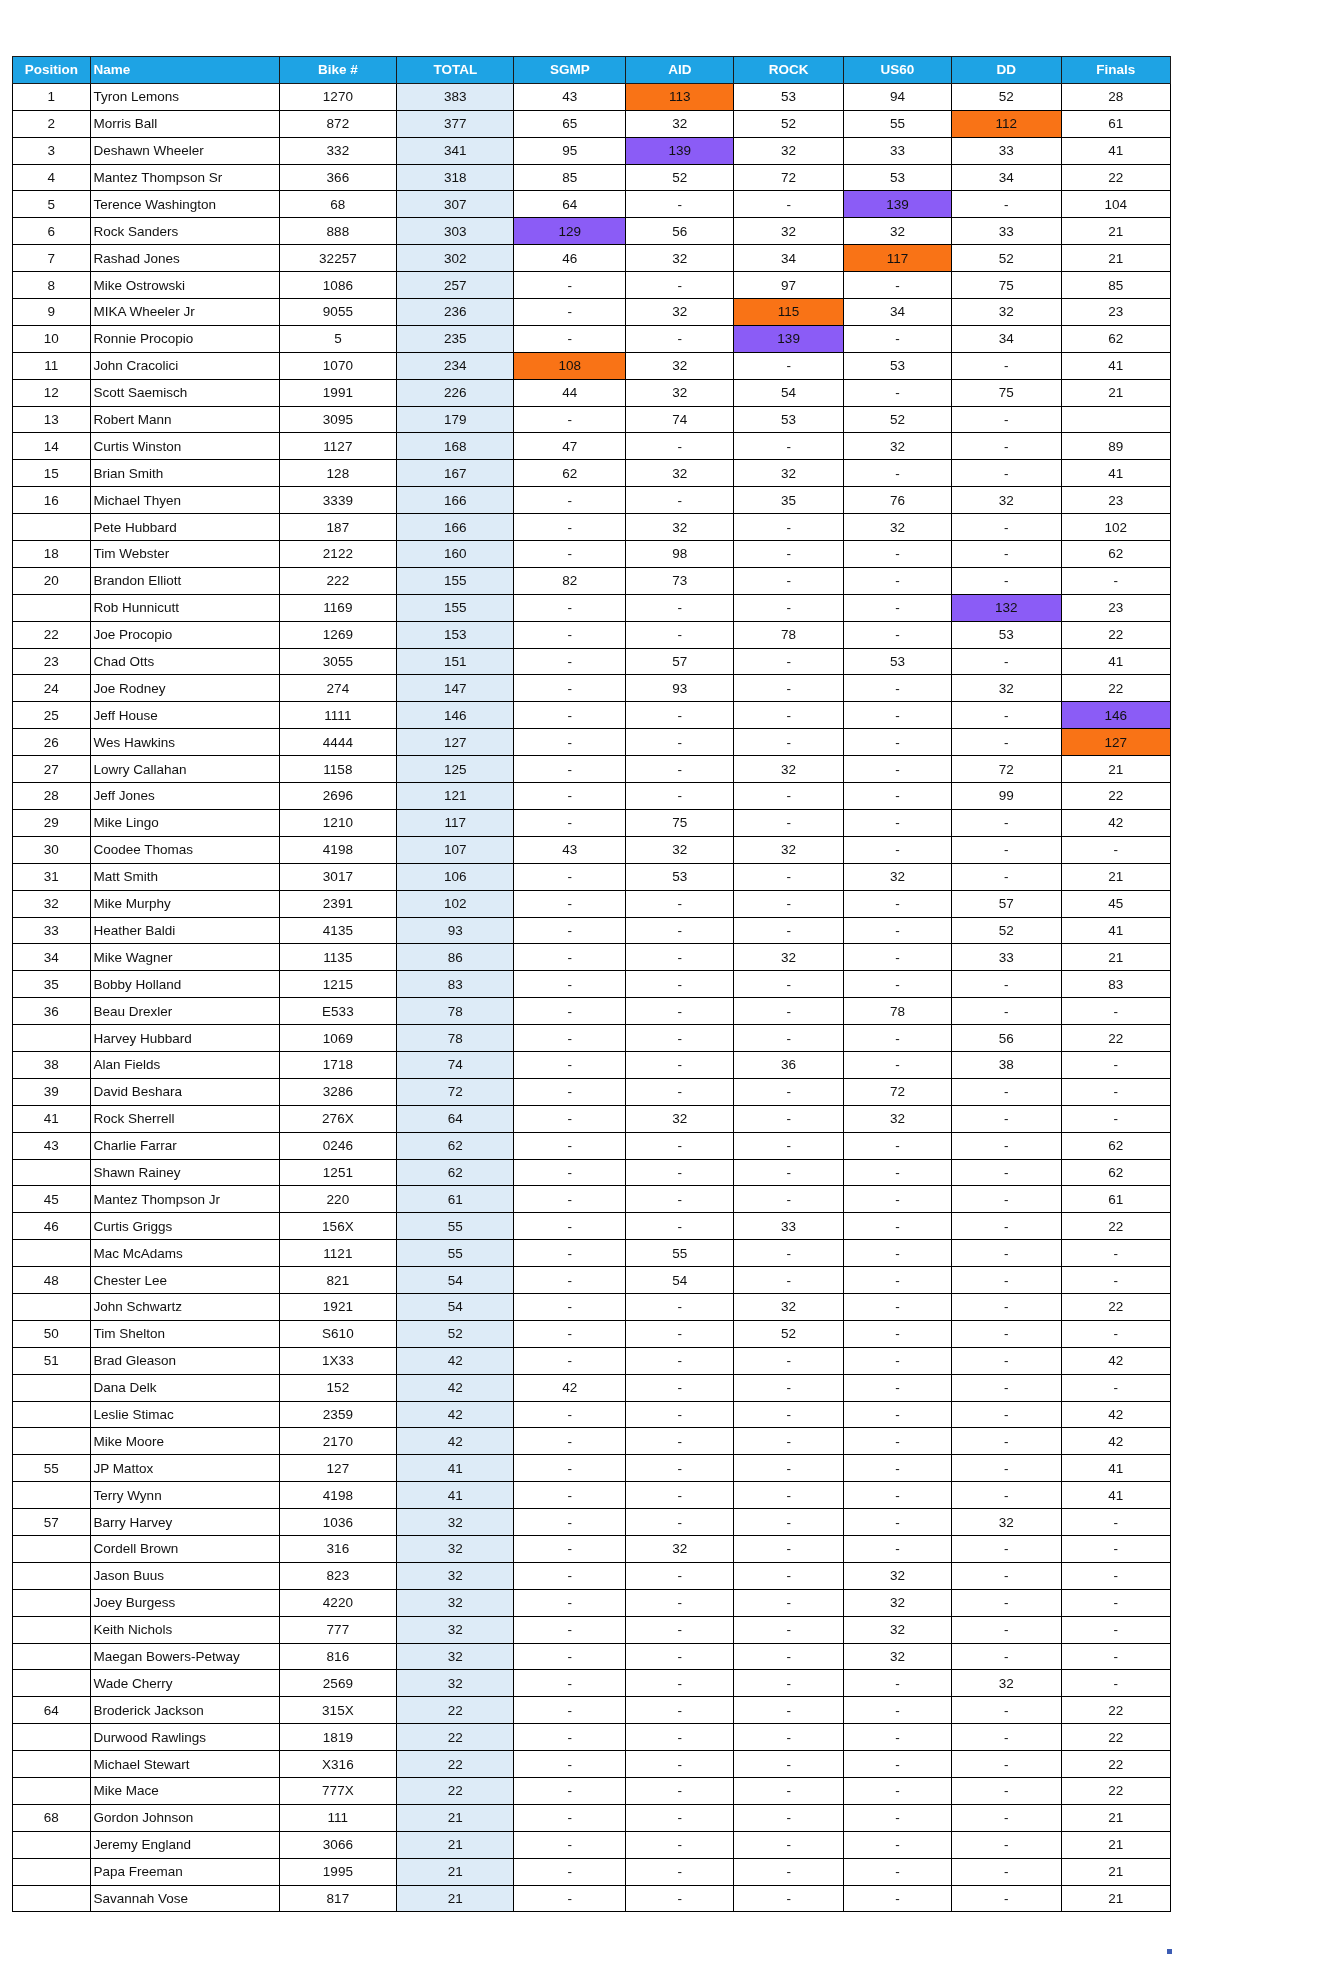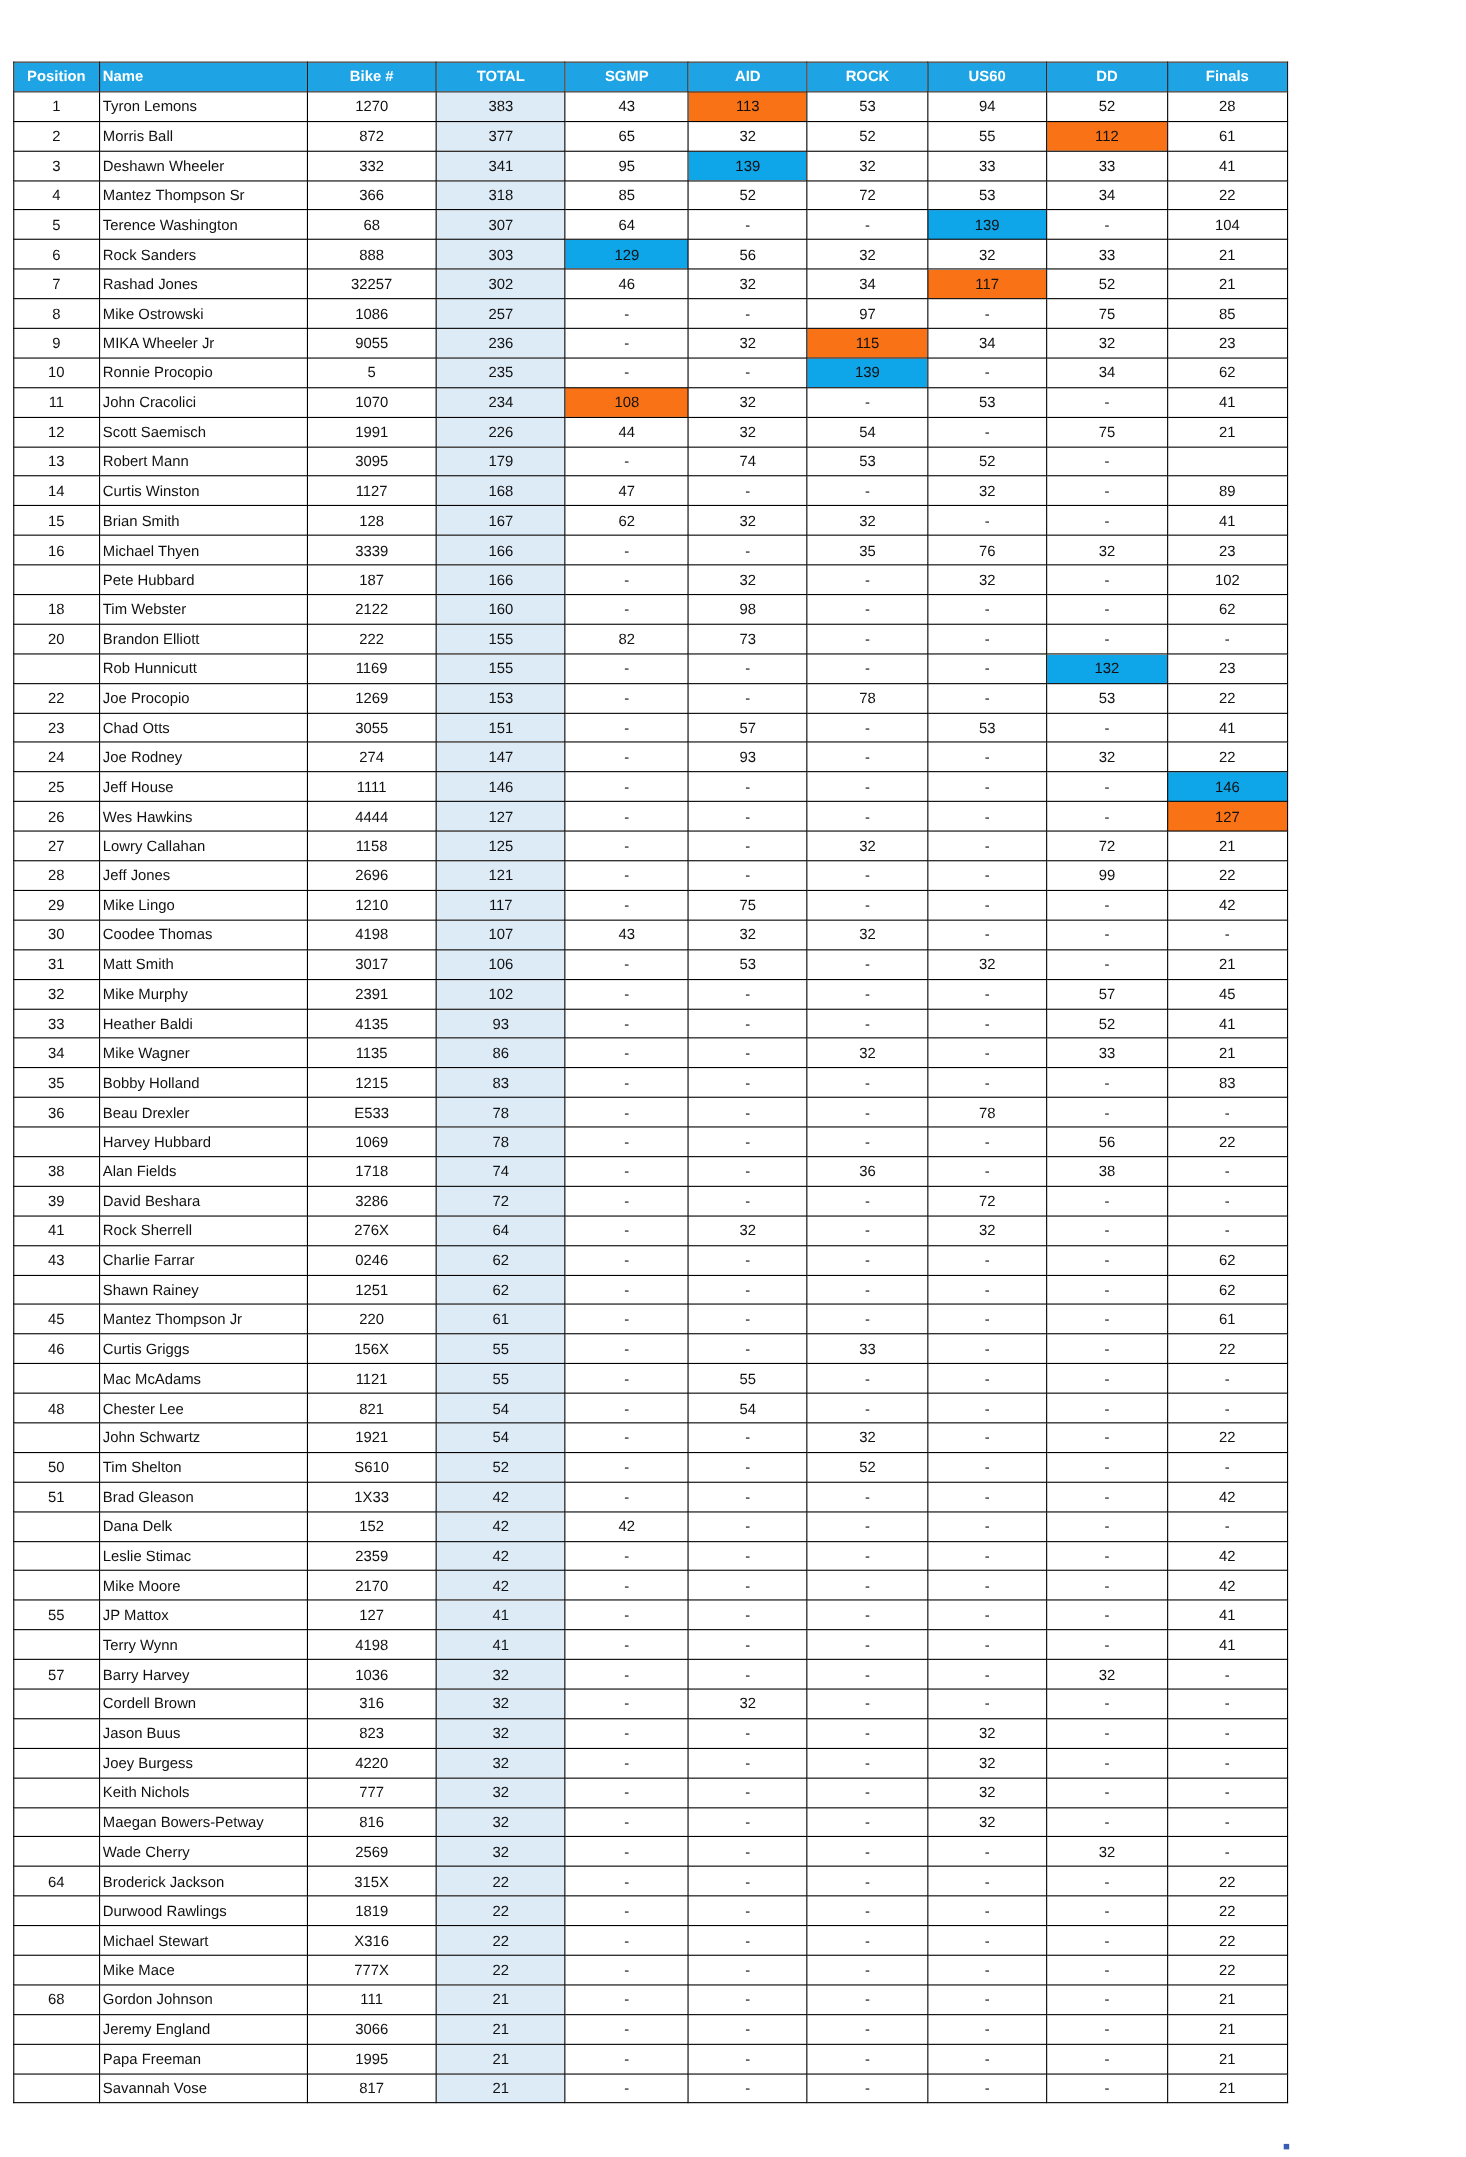--- a/index.html
+++ b/index.html
@@ -5,21 +5,21 @@
   html, body { margin: 0; padding: 0; background: #ffffff; }
   body { width: 1333px; height: 1961px; position: relative; overflow: hidden;
          font-family: "Liberation Sans", sans-serif; }
   #standings { position: absolute; left: 12px; top: 8px; border-collapse: collapse;
                table-layout: fixed; width: 1159px; font-size: 13.5px; color: #111; margin-top: 48px; }
   #standings th, #standings td { border: 1px solid #000; height: 25.9px; padding: 0;
                text-align: center; white-space: nowrap; overflow: hidden; }
   #standings th { background: #1ea3e4; color: #ffffff; font-weight: bold; border-color: #1a1a1a; }
   #standings th.name-h, #standings td.name { text-align: left; padding-left: 3px; }
   #standings td.total { background: #ddebf7; }
-  #standings td.hl-green { background: #0ea5e9; }
+  #standings td.hl-green { background: #8b5cf6; }
   #standings td.hl-gray { background: #f97316; }
   .resize-handle { position: absolute; left: 1167px; top: 1949px; width: 5px; height: 5px; background: #3c5cb4; }
 </style>
 </head>
 <body>
 
 <table id="standings">
   <colgroup id="cols">
       <col style="width: 68px;">
       <col style="width: 166px;">

